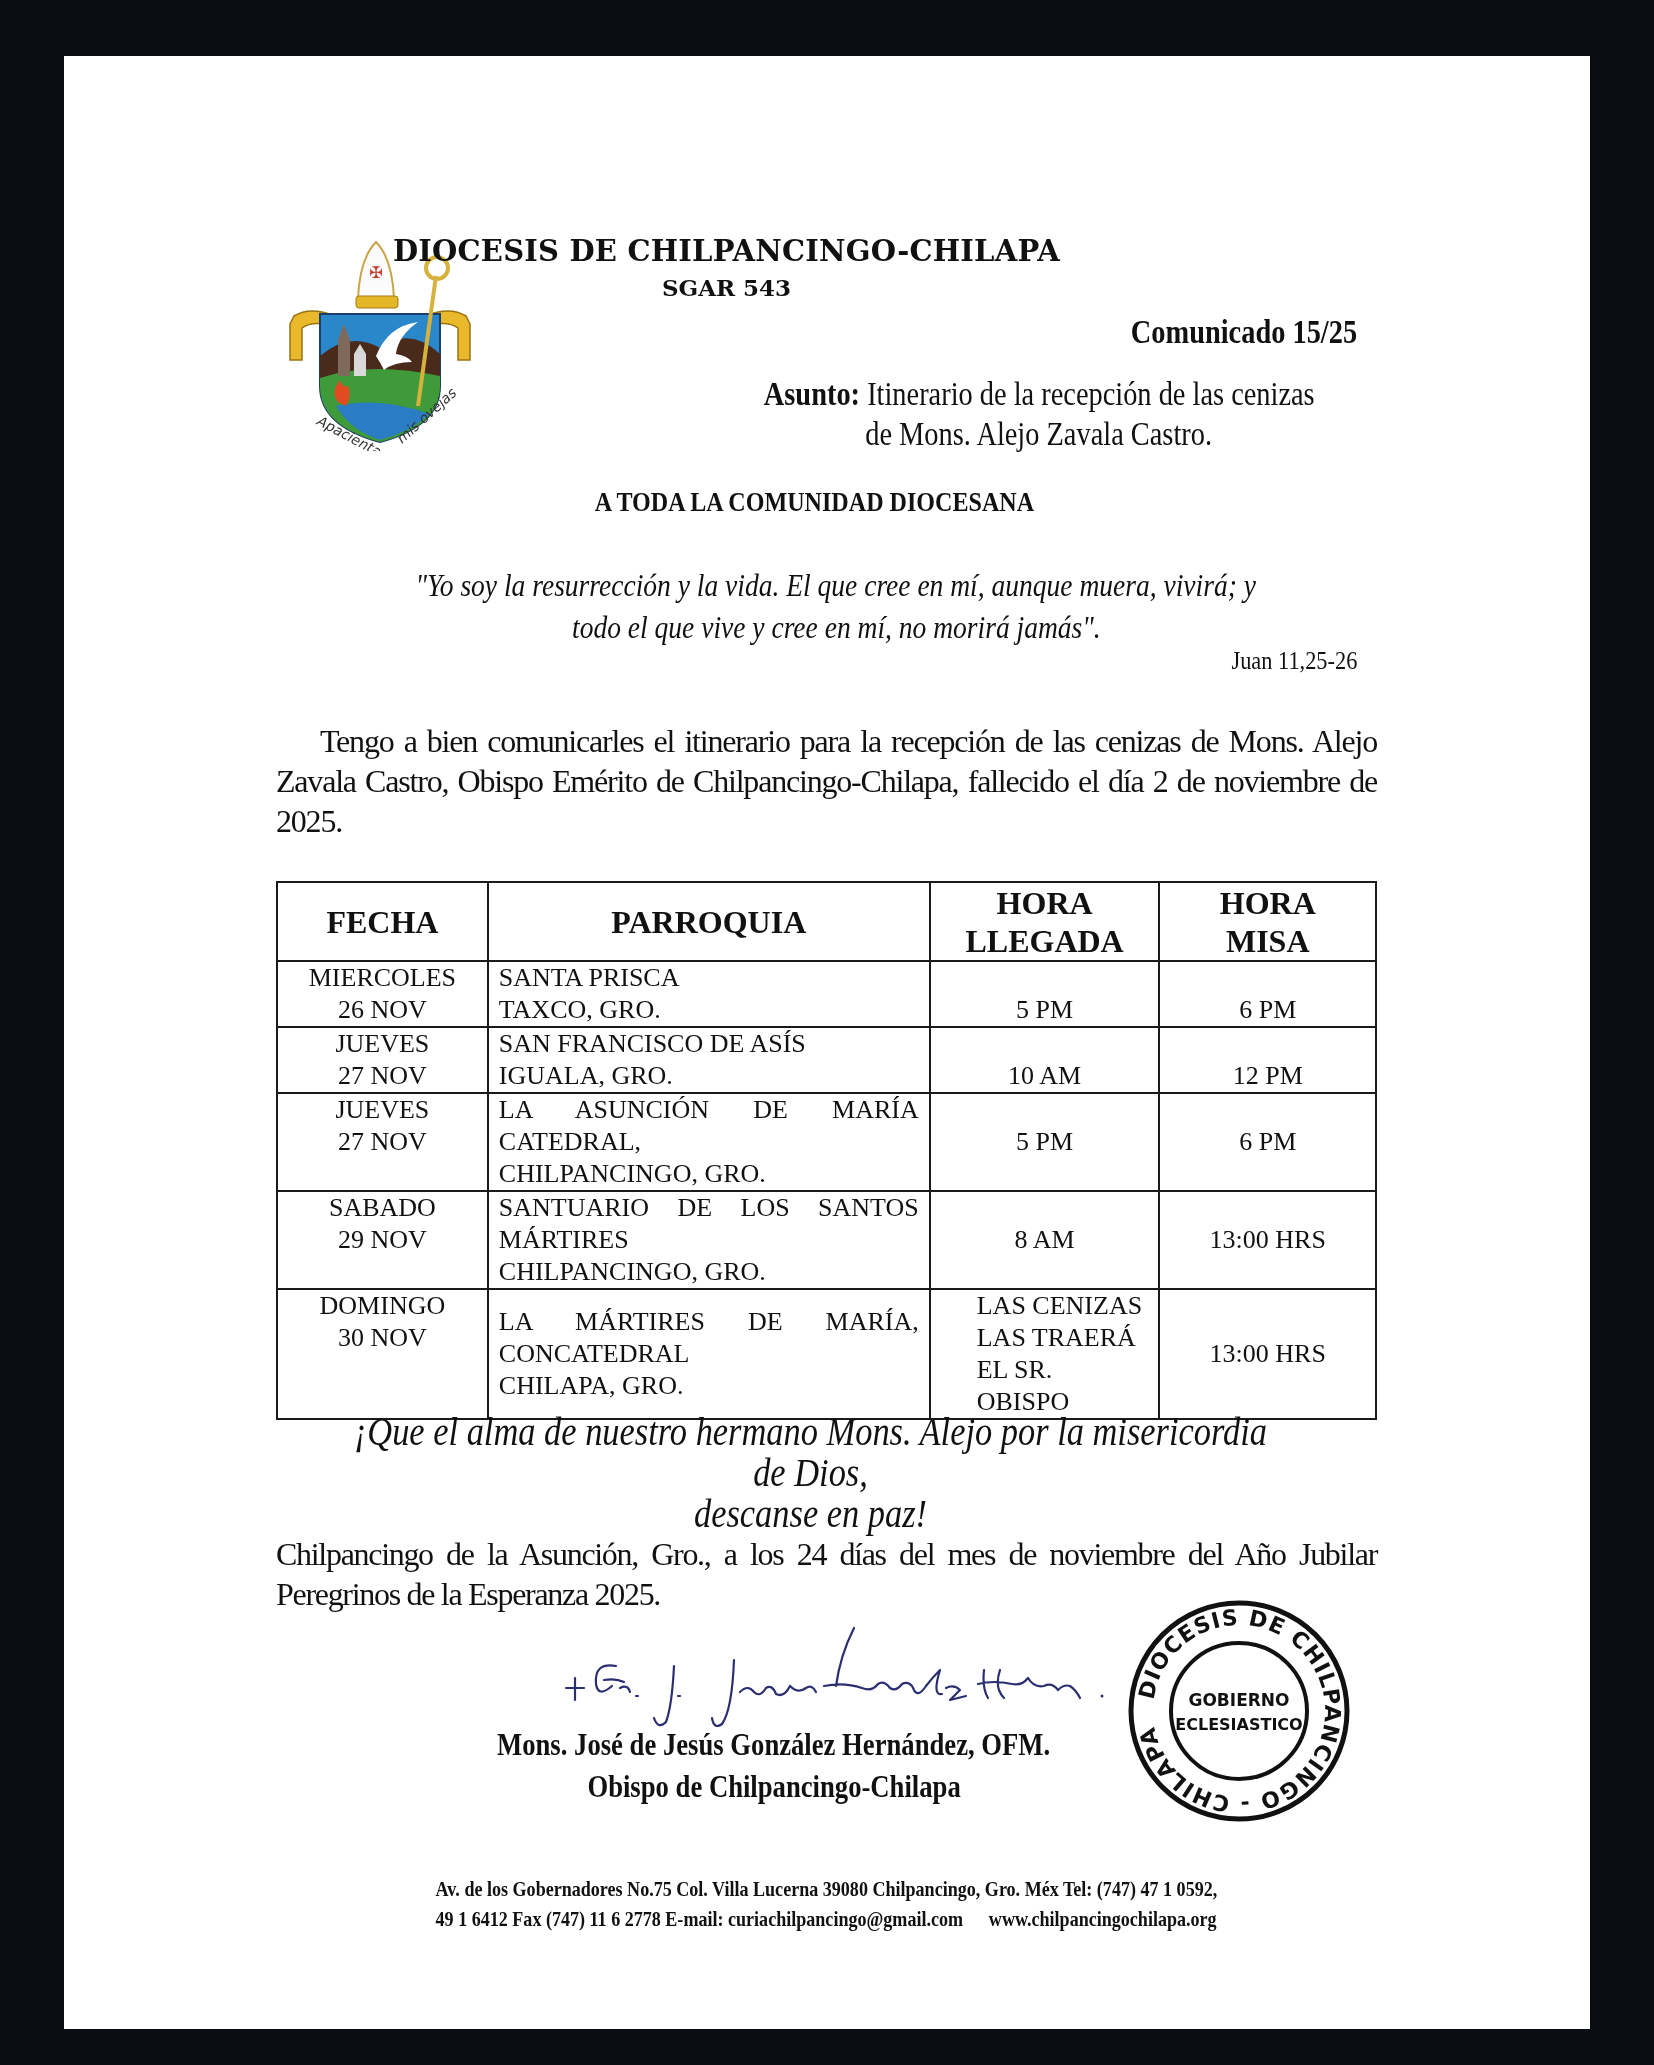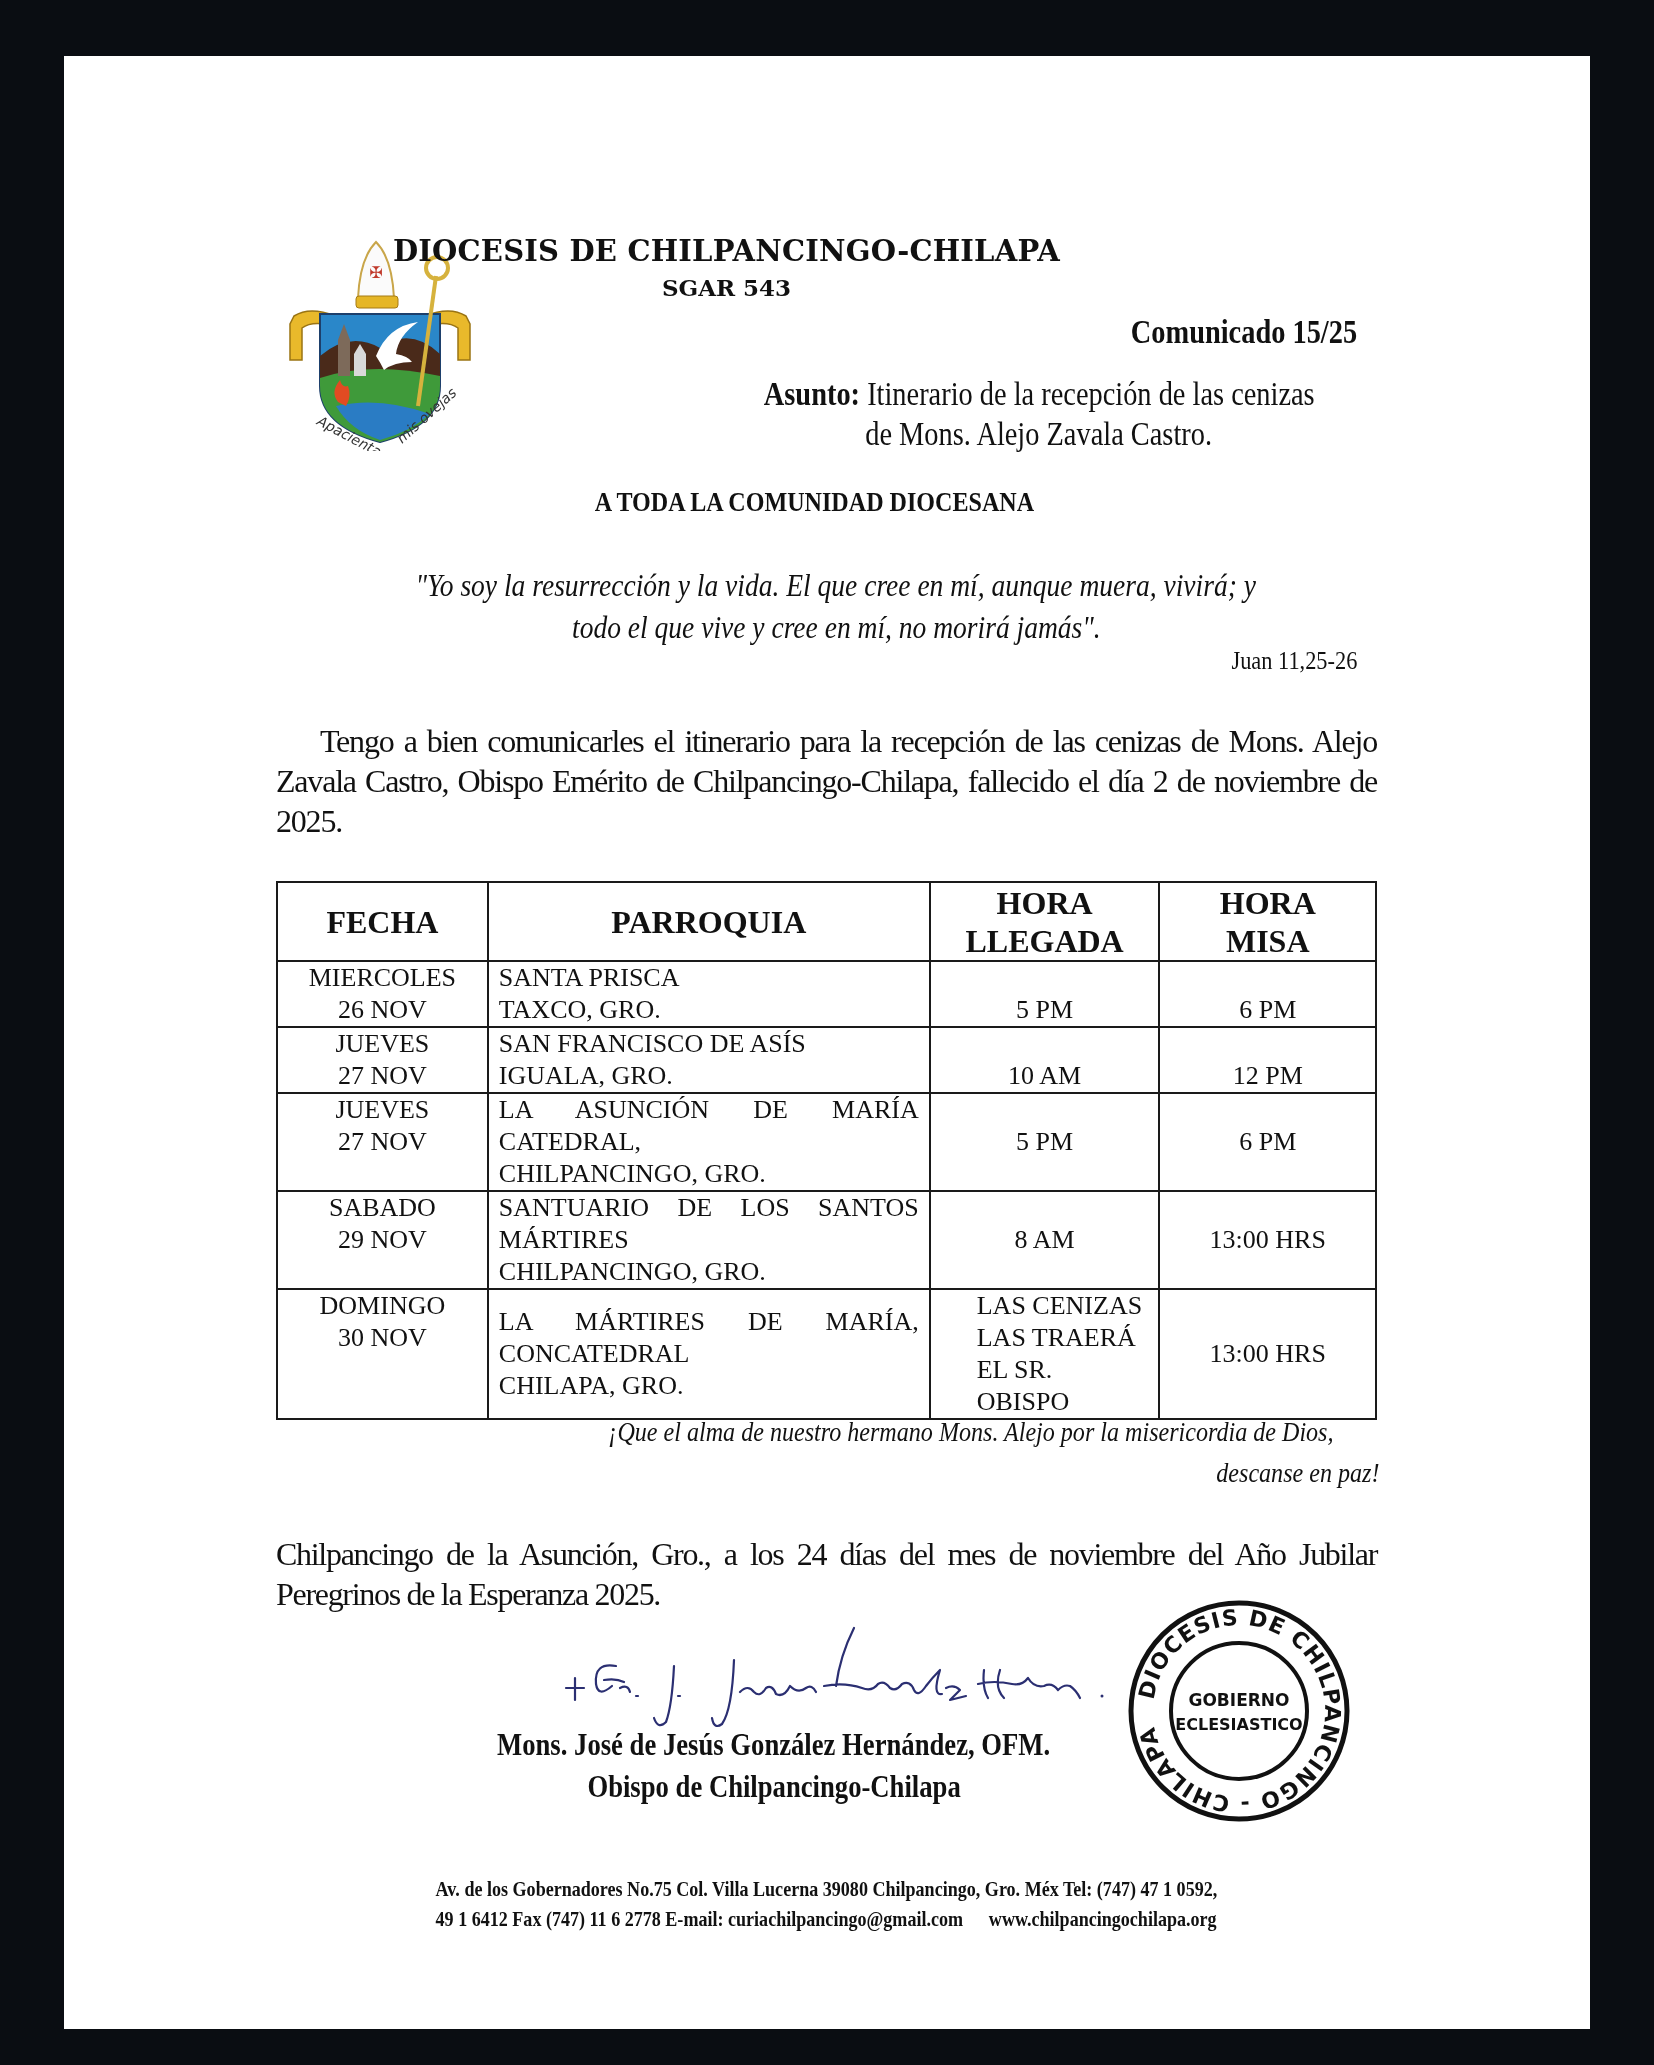--- a/index.html
+++ b/index.html
@@ -77,22 +77,22 @@
   .c-time { text-align: center; }
   .row1 td, .row2 td { height: 60px; margin-top: 36px; }
   .row1 .c-time, .row2 .c-time { vertical-align: bottom; }
   .row3 td, .row4 td { height: 92px; }
   .row5 td { height: 92px; }
   .row5 .c-llegada { text-align: left; padding-left: 46px; }
   .line { display: block; font-family: Liberation Serif, serif; }
   .jline { display: block; text-align: justify; text-align-last: justify; }
 
   .closing {
-    position: absolute; left: 228px; top: 1355px; width: 1101px; text-align: right;
-    font-style: italic; font-size: 28px; line-height: 41px;
+    position: absolute; left: 196px; top: 1355px; width: 1101px; text-align: center;
+    font-style: italic; font-size: 40px; line-height: 41px;
   }
   .datep {
     position: absolute; left: 212px; top: 1478px; width: 1101px;
     font-size: 32px; line-height: 40px; text-align: justify;
   }
 
   
   .signature { position: absolute; left: 490px; top: 1570px; width: 600px; height: 110px; }
   .signer {
     position: absolute; left: 300px; top: 1668px; width: 820px; text-align: center;

